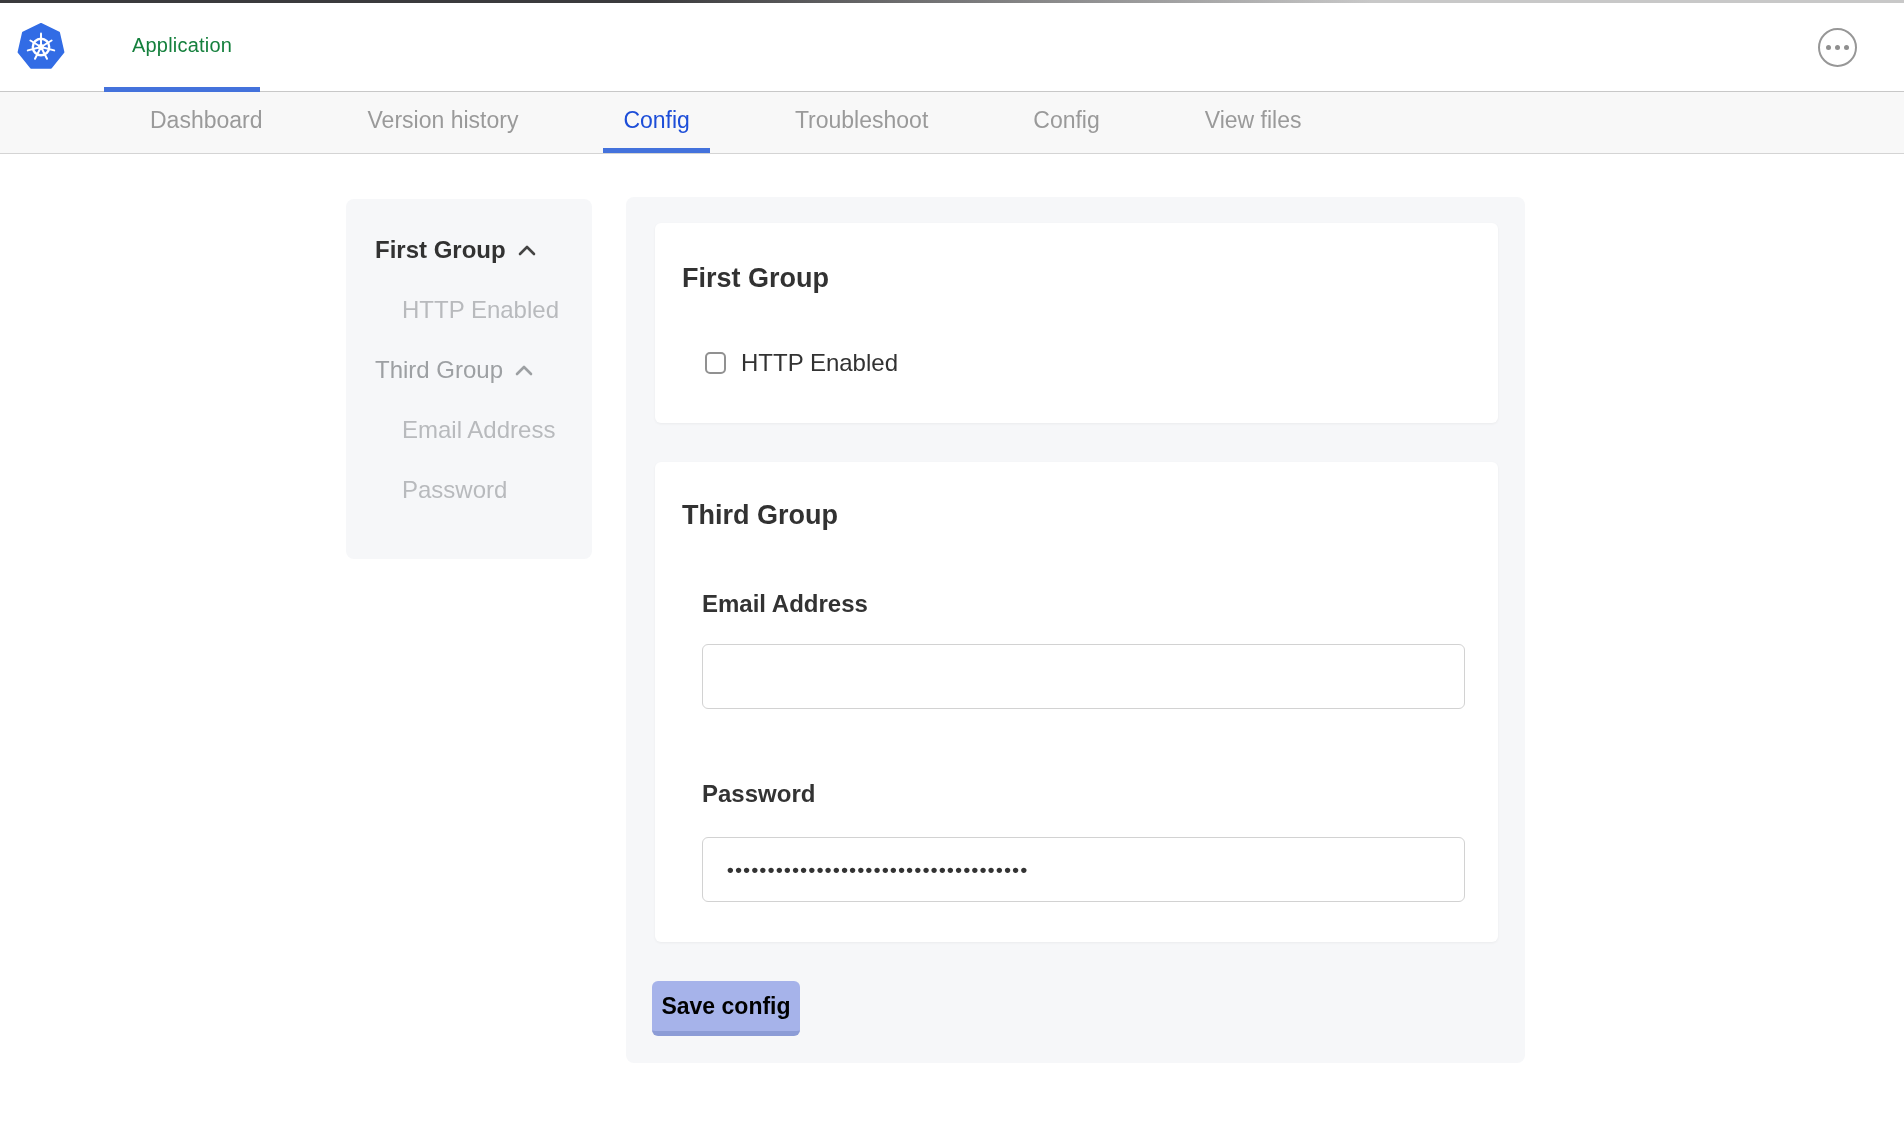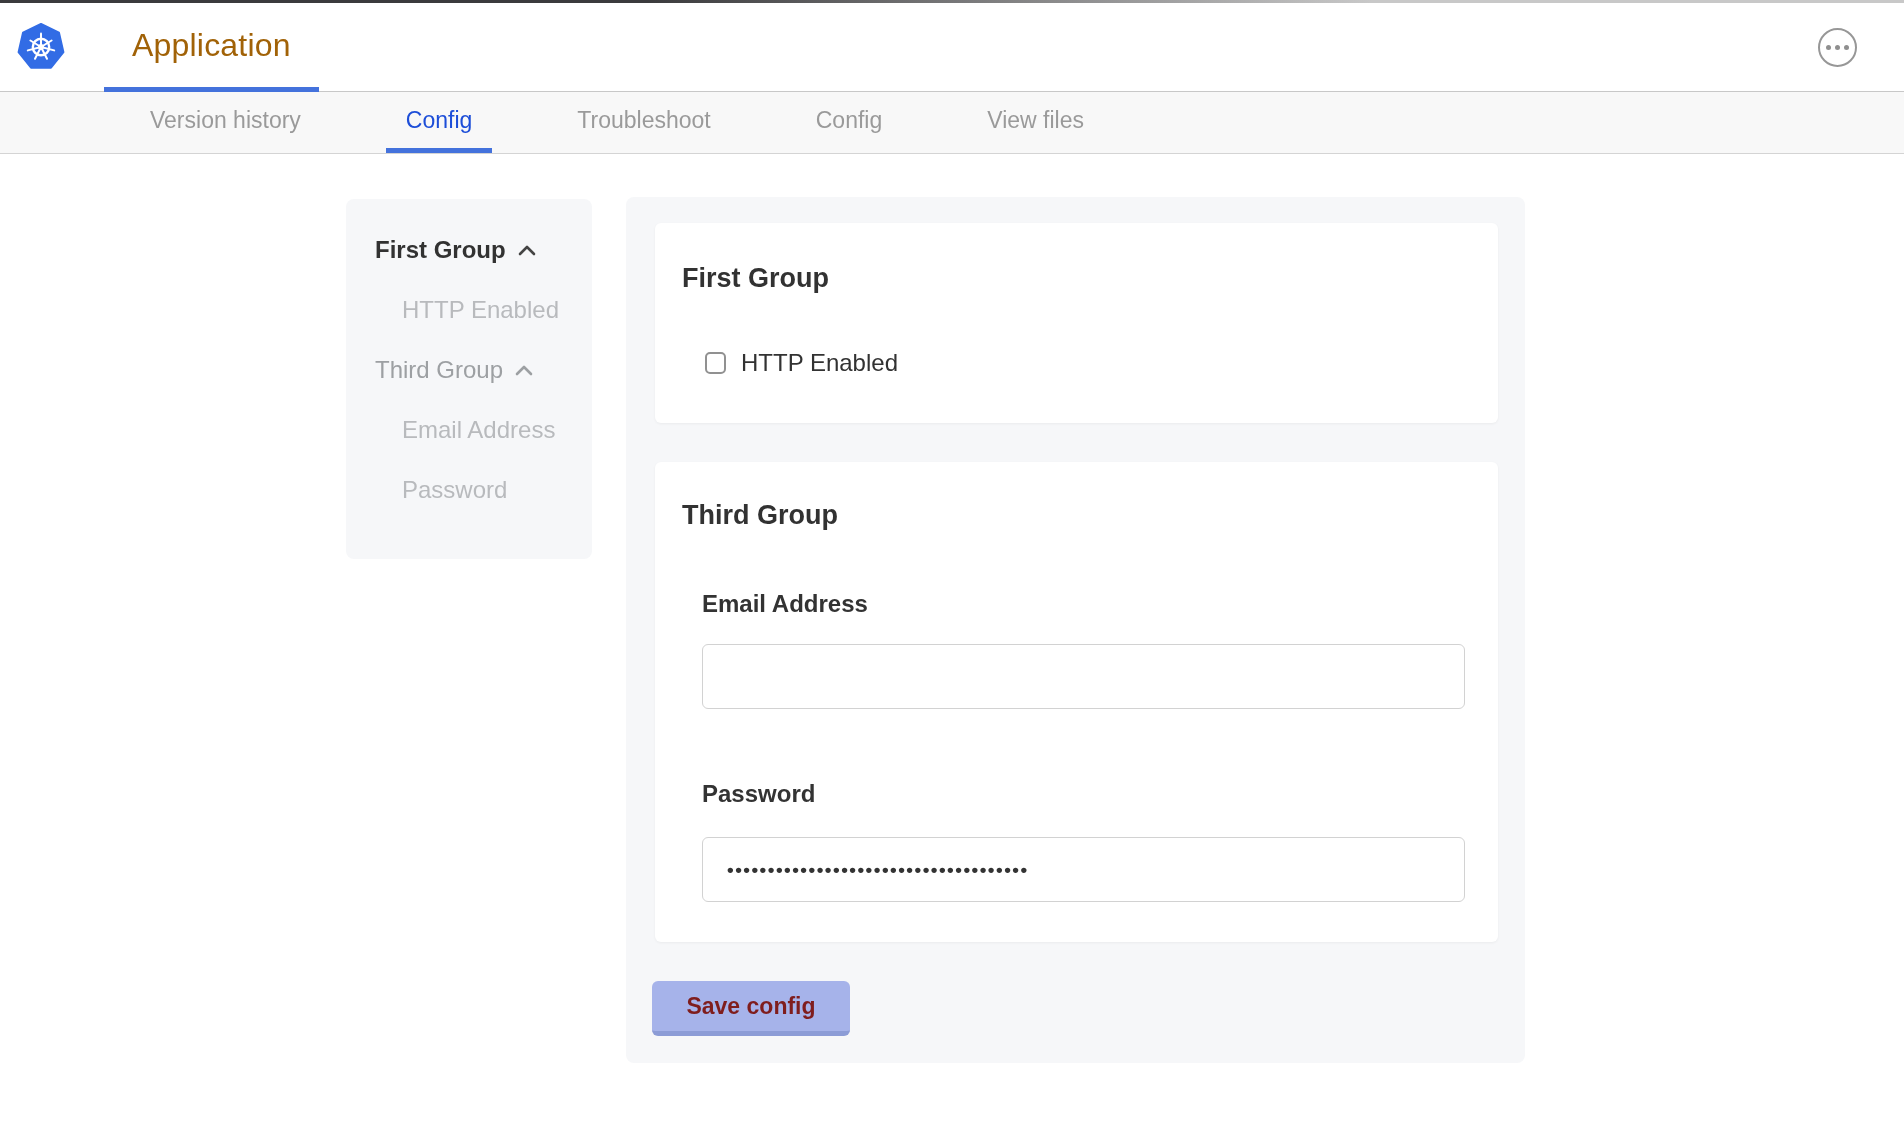--- a/index.html
+++ b/index.html
@@ -10,21 +10,21 @@
   
   .top-line { position:absolute; left:0; top:0; width:1904px; height:3px;
     background:linear-gradient(to right,#3b3b3d 0%,#3b3b3d 34%,#c8c8c8 72%,#c8c8c8 100%); }
 
   
   .header { position:absolute; left:0; top:3px; width:1904px; height:89px; background:#fff;
     border-bottom:1px solid #c8c8c8; }
   .logo { position:absolute; left:17px; top:20px; width:48px; height:48px; }
   .app-tab { position:absolute; left:104px; top:0; height:89px; display:flex; align-items:center;
     padding:0 28px; border-bottom:5px solid #4472dc; cursor:pointer; }
-  .app-tab span { font-size:32px; font-weight:500; color:#a16207; letter-spacing:.2px; }
+  .app-tab span { font-size:20px; font-weight:500; color:#15803d; letter-spacing:.2px; }
   .ellipsis-btn { position:absolute; right:47px; top:25px; width:39px; height:39px; border-radius:50%;
     border:2px solid #979797; background:#fff; display:flex; align-items:center; justify-content:center;
     gap:4px; cursor:pointer; }
   .ellipsis-btn i { width:5px; height:5px; border-radius:50%; background:#8f8f8f; display:block; }
 
   
   .subnav { position:absolute; left:0; top:92px; width:1904px; height:62px; background:#f8f8f8;
     border-bottom:1px solid #d4d4d4; display:flex; align-items:stretch; padding-left:130px; gap:65px; }
   .subnav .tab { display:flex; align-items:center; padding:0 20px; font-size:23px; color:#9a9a9a;
     cursor:pointer; border-bottom:5px solid transparent; }
@@ -57,22 +57,22 @@
 
   .field-label { position:absolute; left:47px; font-size:24px; font-weight:600; color:#333; }
   .lbl-email { top:128px; }
   .lbl-password { top:318px; }
   .text-input { position:absolute; left:47px; width:763px; height:65px; background:#fff;
     border:1px solid #d2d2d2; border-radius:6px; font-family:"Liberation Sans","DejaVu Sans",sans-serif;
     font-size:22px; color:#2f2f2f; padding:0 24px; outline:none; }
   .inp-email { top:182px; }
   .inp-password { top:375px; font-size:19px; letter-spacing:1.5px; font-weight:bold; color:#333; }
 
-  .save-btn { position:absolute; left:26px; top:784px; width:198px; height:55px; background:#a6b3ea;
-    border:none; border-bottom:5px solid #8c9cd6; border-radius:6px; color:#7f1d1d; font-weight:bold;
+  .save-btn { position:absolute; left:26px; top:784px; width:148px; height:55px; background:#a6b3ea;
+    border:none; border-bottom:5px solid #8c9cd6; border-radius:6px; color:#000000; font-weight:bold;
     font-size:23px; font-family:"Liberation Sans","DejaVu Sans",sans-serif; cursor:pointer; }
 </style>
 </head>
 <body>
 
 <div class="screen">
   <div class="top-line"></div>
 
   <div class="header">
     <svg class="logo" viewBox="0 0 48 48">
@@ -95,20 +95,21 @@
     </div>
 
     <div class="ellipsis-btn">
       <i></i>
       <i></i>
       <i></i>
     </div>
   </div>
 
   <div class="subnav">
+    <div class="tab">Dashboard</div>
     <div class="tab">Version history</div>
     <div class="tab active">Config</div>
     <div class="tab">Troubleshoot</div>
     <div class="tab">Config</div>
     <div class="tab">View files</div>
   </div>
 
   <div class="side-card">
     <div class="side-row group active">
       <span>First Group</span>

